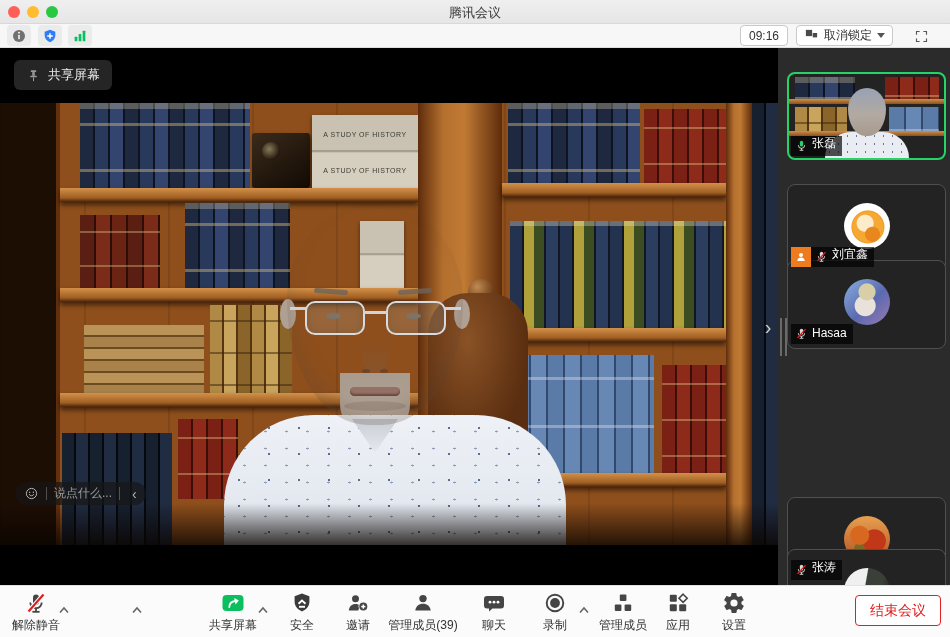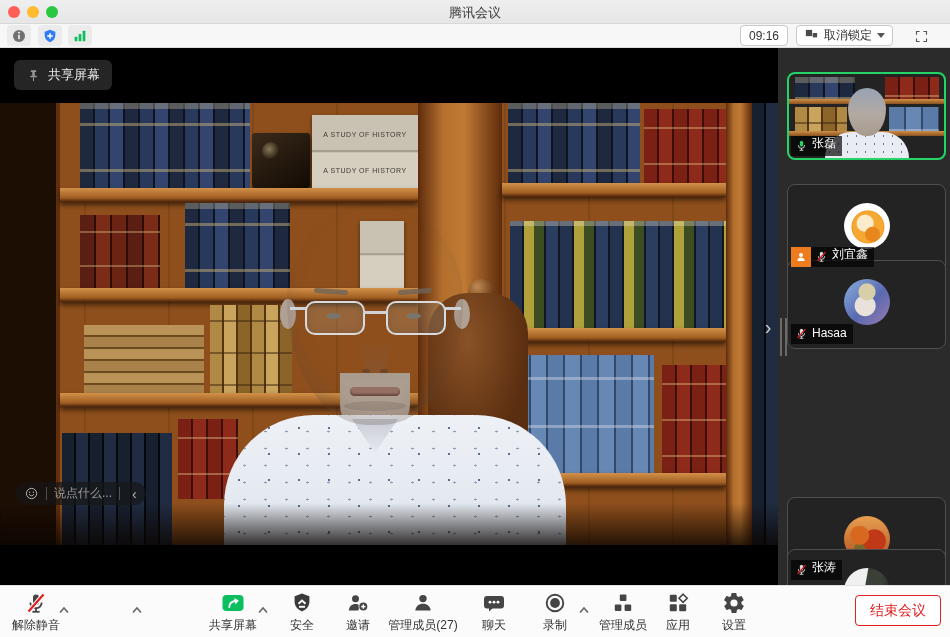--- a/index.html
+++ b/index.html
@@ -505,21 +505,21 @@
         <line x1="15.2" y1="15.6" x2="19.4" y2="15.6" stroke="#fff" stroke-width="1.5"></line>
       </svg>
       <span class="tlabel">邀请</span>
     </div>
 
     <div class="titem" style="left:378px;width:90px;">
       <svg width="24" height="24" viewBox="0 0 24 24">
         <circle cx="12" cy="7.6" r="3.7" fill="#454545"></circle>
         <path d="M4.3 19.6c.5-4.6 3.5-6.9 7.7-6.9s7.2 2.3 7.7 6.9z" fill="#454545"></path>
       </svg>
-      <span class="tlabel">管理成员(27)</span>
+      <span class="tlabel">管理成员(39)</span>
     </div>
 
     <div class="titem" style="left:472px;width:44px;">
       <svg width="24" height="24" viewBox="0 0 24 24">
         <path d="M5 5h14a3 3 0 0 1 3 3v6.5a3 3 0 0 1-3 3h-8.5L7 20.6V17.5H5a3 3 0 0 1-3-3V8a3 3 0 0 1 3-3z" fill="#454545"></path>
         <circle cx="8" cy="11.2" r="1.4" fill="#fff"></circle>
         <circle cx="12" cy="11.2" r="1.4" fill="#fff"></circle>
         <circle cx="16" cy="11.2" r="1.4" fill="#fff"></circle>
       </svg>
       <span class="tlabel">聊天</span>

